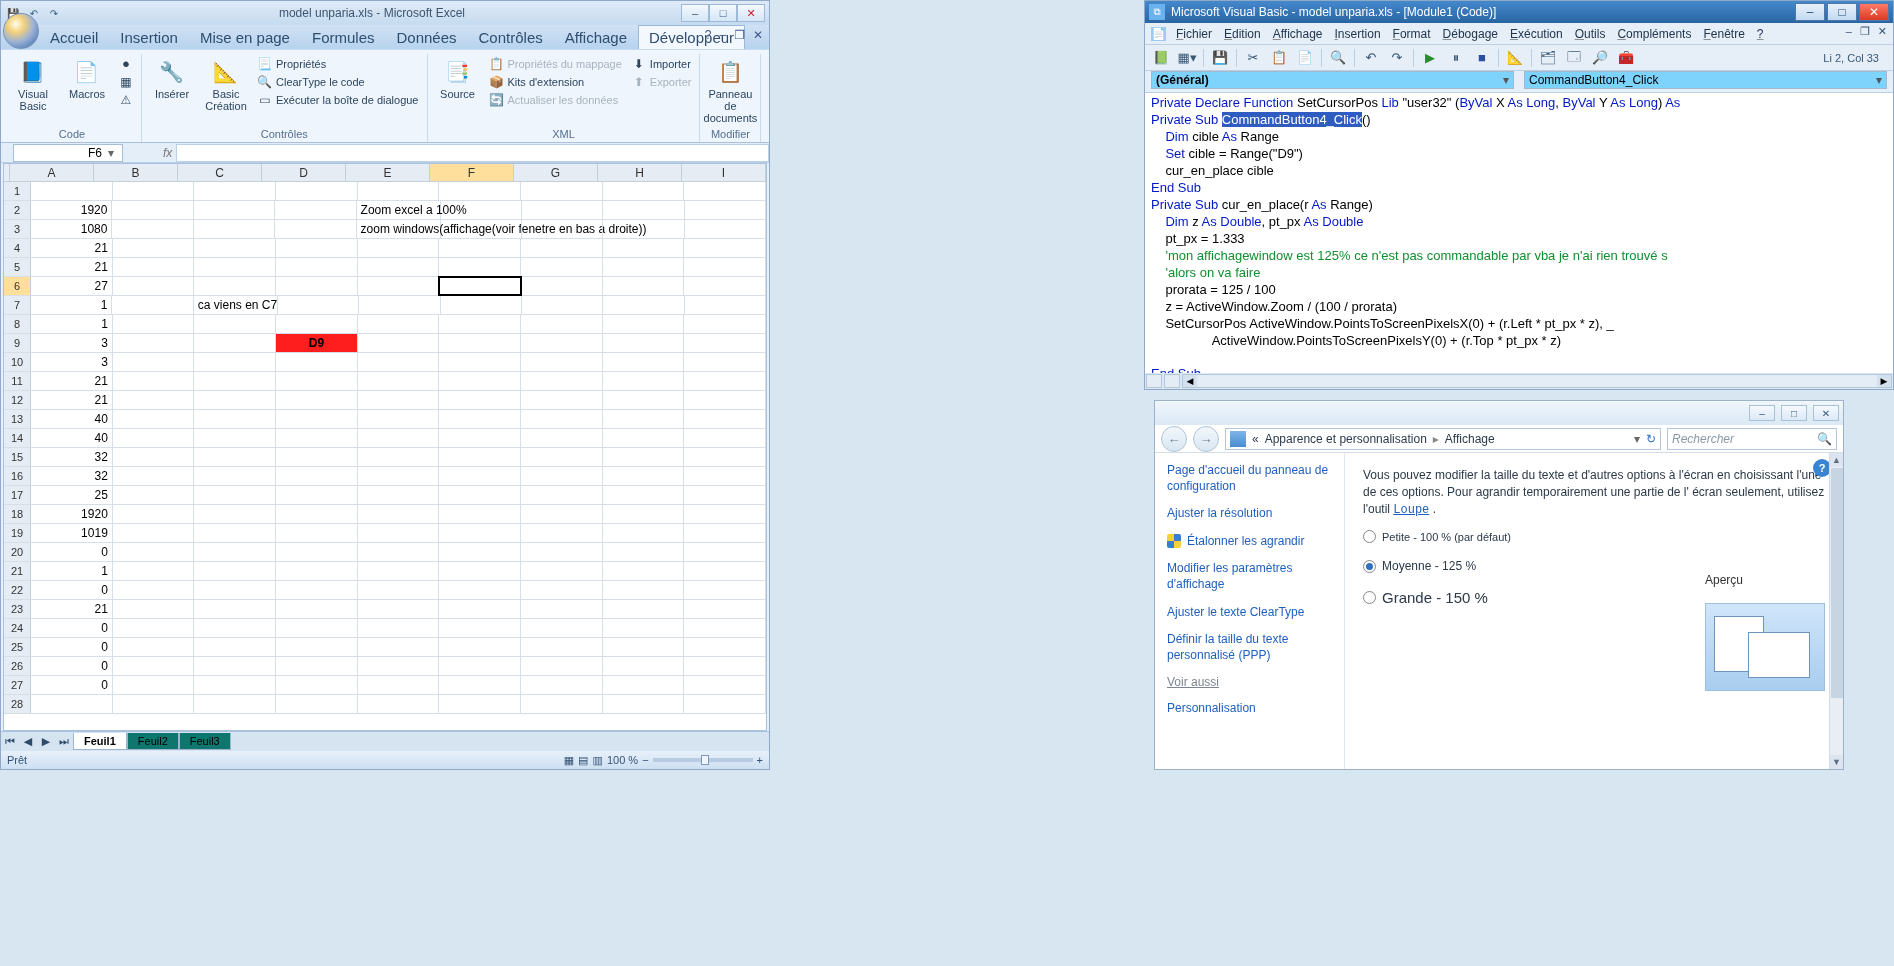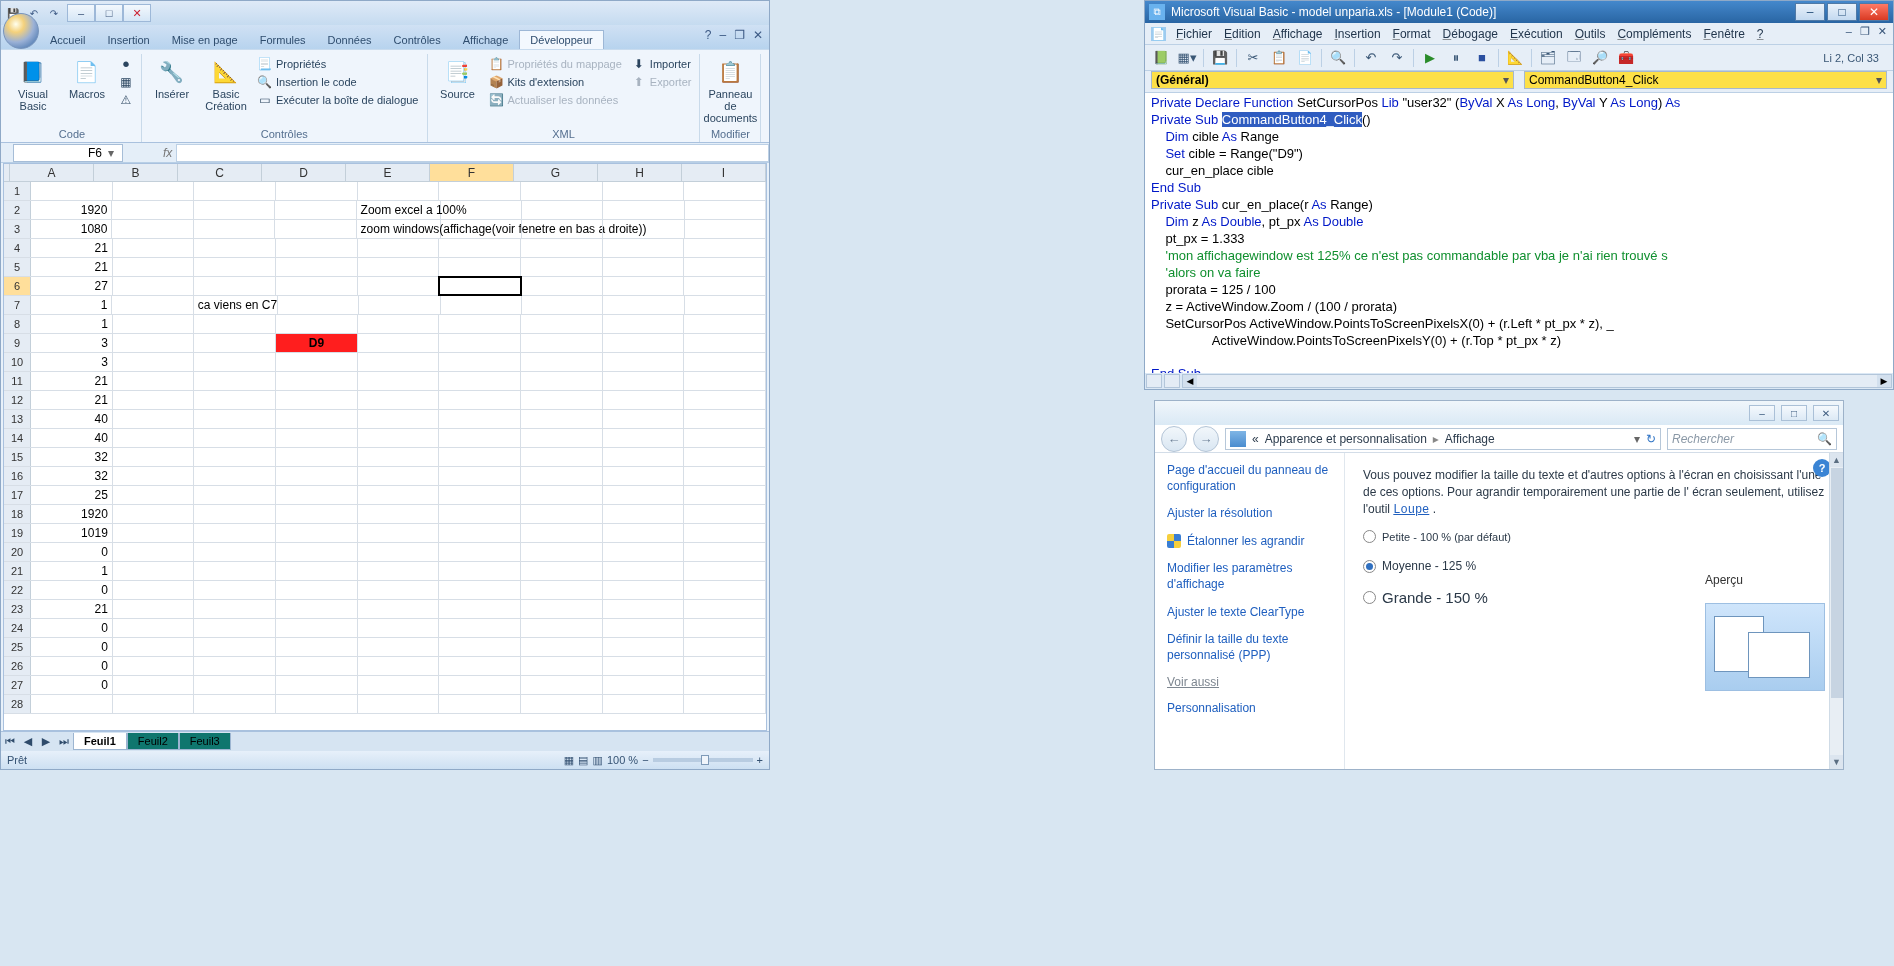--- a/index.html
+++ b/index.html
@@ -10,21 +10,21 @@
 .excel-titlebar { height: 24px; background: linear-gradient(#dfeaf7,#c5dbf0); display: flex; align-items: center; padding: 0 4px; gap:4px;}
 .excel-title-icons { display:flex; gap:2px; }
 .mini-btn { width:18px; height:16px; display:inline-flex; align-items:center; justify-content:center; font-size:10px; color:#3d5a85; }
 .excel-title-text { flex:1; text-align:center; color:#3d556e; font-size:12px; }
 .win-controls { display:flex; gap:0; }
 .win-btn { width:28px; height:18px; display:flex; align-items:center; justify-content:center; border:1px solid #9db8d8; background:linear-gradient(#f3f8fd,#d5e6f6); font-size:11px; color:#3a5378;}
 .win-btn.close { color:#c23; }
 
 .excel-tabs { height:24px; display:flex; align-items:flex-end; padding-left:38px; background:linear-gradient(#d0e1f4,#b7d3ee); position:relative;}
 .office-btn { position:absolute; left:2px; top:-12px; width:36px; height:36px; border-radius:50%; background: radial-gradient(circle at 35% 30%, #ffe, #f4d17c 25%, #9bb1d6 55%, #3b6da8 95%); border:1px solid #7894bb; z-index:2;}
-.tab { padding:3px 10px; font-size:11px; color:#2f4d6e; cursor:pointer; border:1px solid transparent; border-bottom:none;}
+.tab { padding:3px 10px; font-size:15px; color:#2f4d6e; cursor:pointer; border:1px solid transparent; border-bottom:none;}
 .tab.active { background:#f3f8fe; border-color:#9db7d6; }
 .excel-help { position:absolute; right:6px; top:3px; display:flex; gap:8px; color:#3d5a85; }
 
 .ribbon { background:#eff5fc; border-top:1px solid #c8dbee; border-bottom:1px solid #a9c1de; display:flex; padding:4px 4px 0; gap:2px; }
 .ribbon-group { border-right:1px solid #c9daea; padding:2px 6px 2px 4px; display:flex; flex-direction:column; position:relative;}
 .ribbon-group .body { display:flex; align-items:flex-start; gap:6px; flex:1;}
 .ribbon-group .label { text-align:center; color:#556f8f; font-size:11px; padding-top:2px; }
 .big-btn { width:48px; display:flex; flex-direction:column; align-items:center; gap:2px; font-size:11px; color:#2b455f; padding:2px; line-height:1.1; text-align:center;}
 .big-btn .ico { width:28px; height:28px; display:flex; align-items:center; justify-content:center; font-size:20px; }
 .small-list { display:flex; flex-direction:column; gap:2px; }
@@ -75,21 +75,21 @@
 .vbe-menu { height:22px; background:#e6eef7; display:flex; align-items:center; padding:0 6px; gap:10px; font-size:12px; color:#22364d; border-bottom:1px solid #bcd0e5; position:relative;}
 .vbe-menu .u { text-decoration: underline; text-decoration-color: rgba(0,0,0,.4);}
 .vbe-doc-ctrls { position:absolute; right:6px; top:2px; display:flex; gap:8px; color:#39567a; font-size:11px;}
 
 .vbe-toolbar { height:26px; background:#e6eef7; display:flex; align-items:center; padding:0 6px; gap:6px; font-size:11px; color:#3a5776; border-bottom:1px solid #bcd0e5;}
 .tb-btn { width:20px; height:20px; display:flex; align-items:center; justify-content:center; font-size:13px;}
 .tb-sep { width:1px; height:18px; background:#bcd0e5; }
 .tb-pos { margin-left:auto; padding-right:8px;}
 
 .vbe-combos { height:22px; display:flex; gap:10px; padding:0 6px; background:#e6eef7; border-bottom:1px solid #bcd0e5;}
-.combo { flex:1; height:18px; background:#fde047; border:1px solid #a6b8cd; display:flex; align-items:center; padding:0 4px; font-size:12px;}
+.combo { flex:1; height:18px; background:#7dd3fc; border:1px solid #a6b8cd; display:flex; align-items:center; padding:0 4px; font-size:12px;}
 .combo .arrow { margin-left:auto; color:#555;}
 .combo .bold { font-weight:700;}
 
 .code-area { flex:1; background:#fff; font-family:Consolas,Courier New,monospace; font-size:13px; line-height:16px; padding:2px 6px; overflow:hidden; position:relative; white-space:pre;}
 .kw { color:#0018c8; }
 .cmt { color:#0f8f2e; }
 .hlsel { background:#2f5cc0; color:#fff; }
 
 .vbe-foot { height:16px; background:#dbe8f5; display:flex; }
 .vbe-foot .sm { width:16px; height:14px; background:#e4ecf5; border:1px solid #b3c6da; margin:1px;}
@@ -134,20 +134,21 @@
 </head>
 <body>
 
 <div class="excel-window">
   <div class="excel-titlebar">
     <div class="excel-title-icons">
       <span class="mini-btn">💾</span>
       <span class="mini-btn">↶</span>
       <span class="mini-btn">↷</span>
     </div>
+    <div class="excel-title-text">model unparia.xls - Microsoft Excel</div>
     <div class="win-controls">
       <div class="win-btn">–</div>
       <div class="win-btn">□</div>
       <div class="win-btn close">✕</div>
     </div>
   </div>
 
   <div class="excel-tabs">
     <div class="office-btn"></div>
     <div id="excel-tabs-slot" style="display: flex;">
@@ -206,21 +207,21 @@
             <span>Basic
 Création</span>
           </div>
         <div class="small-list">
           <div class="small-item">
               <span class="ico">📃</span>
               <span>Propriétés</span>
             </div>
           <div class="small-item">
               <span class="ico">🔍</span>
-              <span>Insertion le code</span>
+              <span>ClearType le code</span>
             </div>
           <div class="small-item">
               <span class="ico">▭</span>
               <span>Exécuter la boîte de dialogue</span>
             </div>
         </div>
       </div>
       <div class="label">Contrôles</div>
     </div>
 

